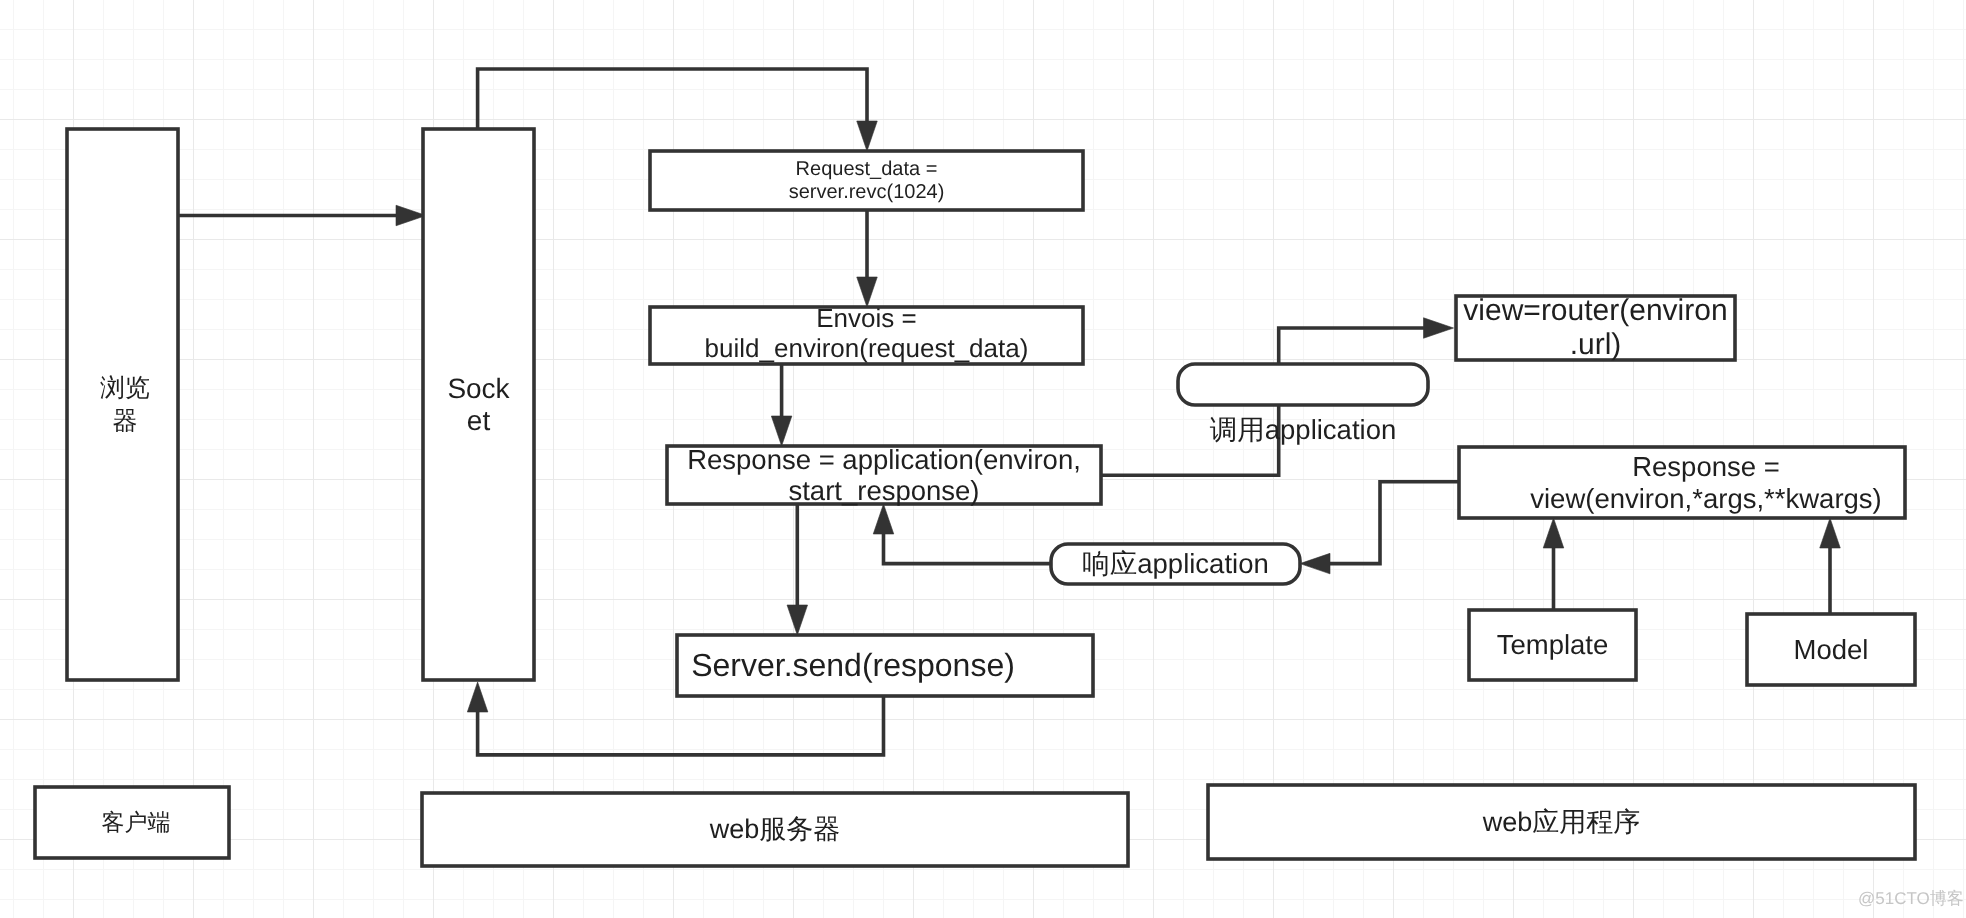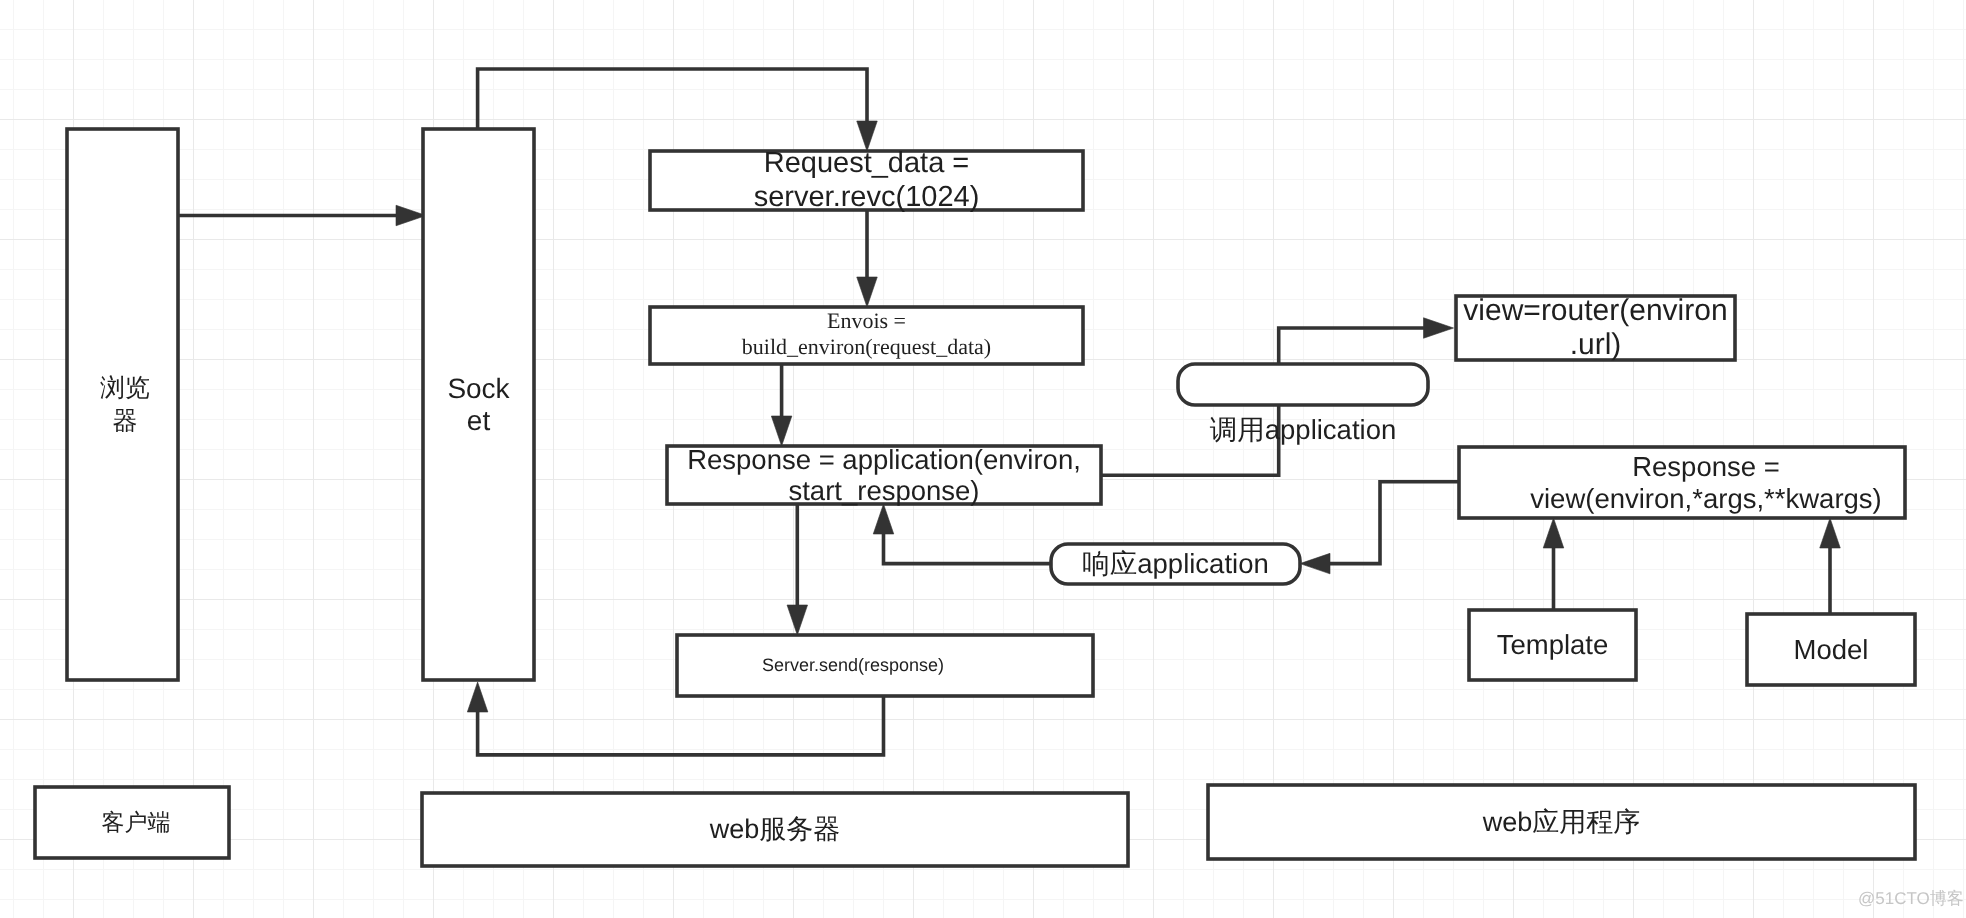--- a/index.html
+++ b/index.html
@@ -184,27 +184,27 @@
       <rect x="1747" y="614" width="168" height="71" rx="0" ry="0" fill="#ffffff" stroke="#333333" stroke-width="3.6"></rect>
       <rect x="1178" y="364" width="250" height="41" rx="17" ry="17" fill="#ffffff" stroke="#333333" stroke-width="3.6"></rect>
       <rect x="1051" y="544" width="249" height="40" rx="17" ry="17" fill="#ffffff" stroke="#333333" stroke-width="3.6"></rect>
       <rect x="35" y="787" width="194" height="71" rx="0" ry="0" fill="#ffffff" stroke="#333333" stroke-width="3.6"></rect>
       <rect x="422" y="793" width="706" height="73" rx="0" ry="0" fill="#ffffff" stroke="#333333" stroke-width="3.6"></rect>
       <rect x="1208" y="785" width="707" height="74" rx="0" ry="0" fill="#ffffff" stroke="#333333" stroke-width="3.6"></rect>
     </svg>
   <div id="nodes">
       <div class="node wrap" style="left: 67px; top: 129px; width: 116px; height: 551px; font-size: 25px; line-height: 1.32; padding: 0px 22px; transform: translateZ(0px);"><span>浏览器</span></div>
       <div class="node wrap" style="left: 423px; top: 129px; width: 111px; height: 551px; font-size: 28px; line-height: 1.14; padding: 4px 17px; transform: translateZ(0px);"><span>Socket</span></div>
-      <div class="node" style="left: 650px; top: 151px; width: 433px; height: 59px; font-size: 29px; line-height: 1.14; transform: translateZ(0px);"><span>Request_data =
+      <div class="node" style="left: 650px; top: 151px; width: 433px; height: 59px; font-size: 20px; line-height: 1.14; transform: translateZ(0px);"><span>Request_data =
 server.revc(1024)</span></div>
-      <div class="node" style="left: 650px; top: 307px; width: 433px; height: 53px; font-size: 22px; line-height: 1.14; transform: translateZ(0px); font-family: Liberation Serif, serif;"><span>Envois =
+      <div class="node" style="left: 650px; top: 307px; width: 433px; height: 53px; font-size: 26px; line-height: 1.14; transform: translateZ(0px);"><span>Envois =
 build_environ(request_data)</span></div>
       <div class="node" style="left: 667px; top: 446px; width: 434px; height: 58px; font-size: 27.5px; line-height: 1.14; transform: translateZ(0px);"><span>Response = application(environ,
 start_response)</span></div>
-      <div class="node" style="left: 677px; top: 635px; width: 352px; height: 61px; font-size: 18px; line-height: 1.14; transform: translateZ(0px);"><span>Server.send(response)</span></div>
+      <div class="node" style="left: 677px; top: 635px; width: 352px; height: 61px; font-size: 32px; line-height: 1.14; transform: translateZ(0px);"><span>Server.send(response)</span></div>
       <div class="node" style="left: 1456px; top: 296px; width: 279px; height: 64px; font-size: 30px; line-height: 1.14; transform: translateZ(0px);"><span>view=router(environ
 .url)</span></div>
       <div class="node" style="left: 1459px; top: 447px; width: 446px; height: 71px; font-size: 27.5px; line-height: 1.14; transform: translateZ(0px); padding-left: 48px;"><span>Response =
 view(environ,*args,**kwargs)</span></div>
       <div class="node" style="left: 1469px; top: 610px; width: 167px; height: 70px; font-size: 27.5px; line-height: 1.14; transform: translateZ(0px);"><span>Template</span></div>
       <div class="node" style="left: 1747px; top: 614px; width: 168px; height: 71px; font-size: 27.5px; line-height: 1.14; transform: translateZ(0px);"><span>Model</span></div>
       <div class="node pill" style="left: 1178px; top: 364px; width: 250px; height: 41px; font-size: 27.5px; line-height: 1.14; transform: translateZ(0px); margin-top: 45px;"><span>调用application</span></div>
       <div class="node pill" style="left: 1051px; top: 544px; width: 249px; height: 40px; font-size: 27.5px; line-height: 1.14; transform: translateZ(0px);"><span>响应application</span></div>
       <div class="node" style="left: 35px; top: 787px; width: 202px; height: 71px; font-size: 23px; line-height: 1.14; transform: translateZ(0px); text-align: right;"><span>客户端</span></div>
       <div class="node" style="left: 422px; top: 793px; width: 706px; height: 73px; font-size: 27px; line-height: 1.14; transform: translateZ(0px);"><span>web服务器</span></div>

